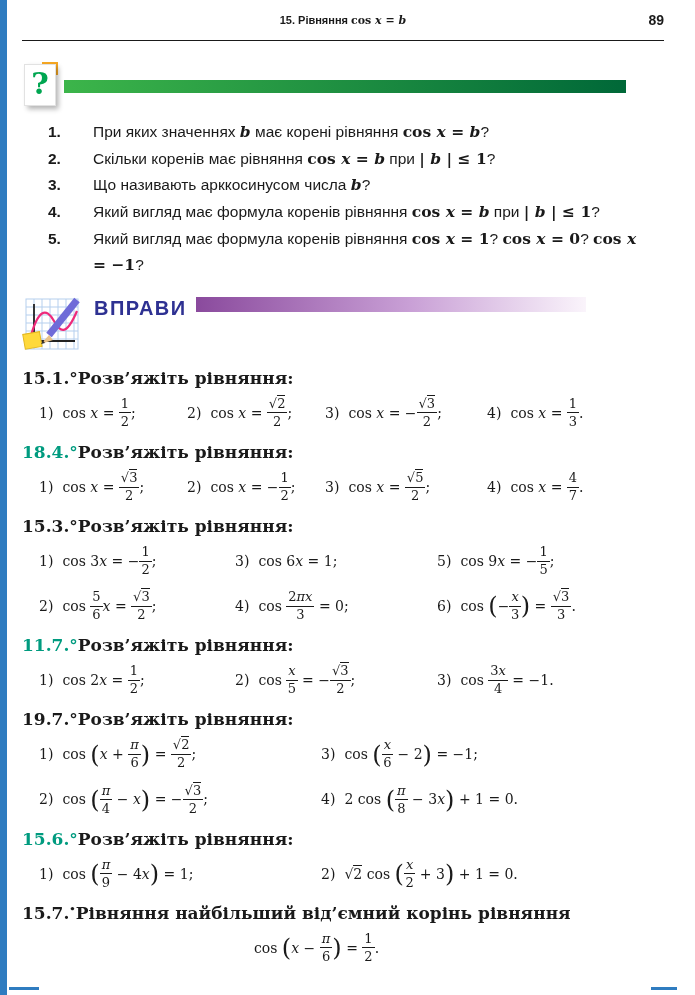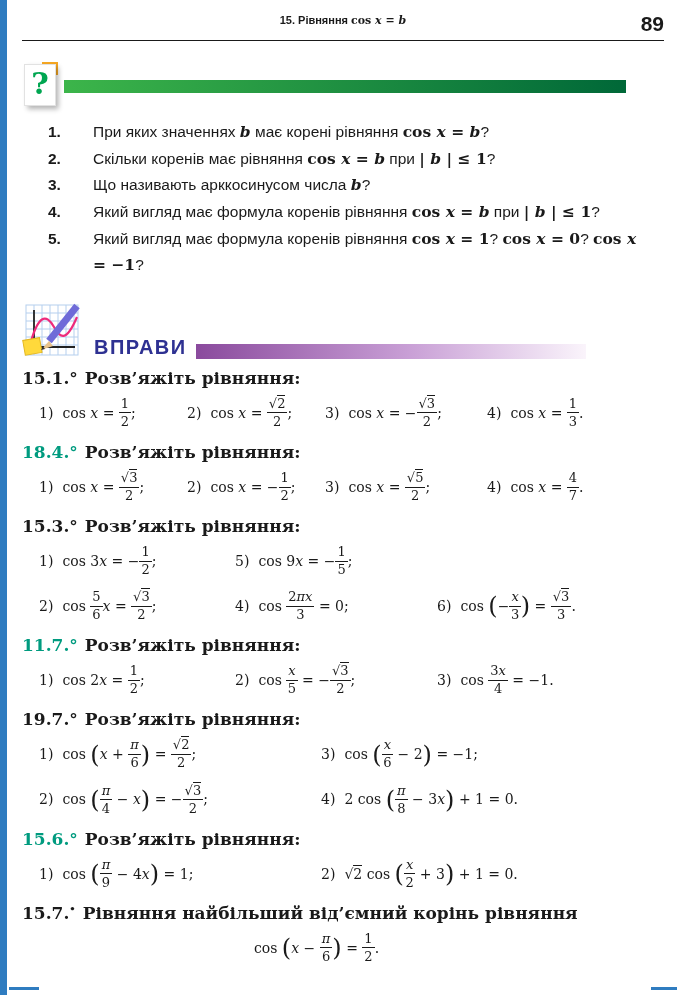--- a/index.html
+++ b/index.html
@@ -11,21 +11,21 @@
   .mark{position:absolute;height:3px;background:var(--strip_blue);}
   .mark-l{left:9px;bottom:5px;width:30px;}
   .mark-r{right:18px;bottom:5px;width:26px;}
   .page{position:absolute;left:7px;top:0;width:642px;padding:12px 0 0 15px;}
 
   
   .hdr{position:relative;height:24px;}
   .hdr-title{position:absolute;left:0;right:0;text-align:center;top:2px;
     font-family:"Liberation Sans",sans-serif;font-weight:bold;font-size:11px;}
   .hdr-title .m{font-family:"DejaVu Serif",serif;}
-  .hdr-num{position:absolute;right:0;top:0;font-family:"Liberation Sans",sans-serif;font-weight:bold;font-size:21px;text-align:right;}
+  .hdr-num{position:absolute;right:0;top:0;font-family:"Liberation Sans",sans-serif;font-weight:bold;font-size:14px;text-align:right;}
   .rule{border-bottom:1.6px solid #1a1a1a;margin-top:4px;}
 
   
   .qa{margin-top:20px;}
   .qa-head{display:flex;align-items:center;height:48px;}
   .q-icon{position:relative;width:40px;height:48px;flex:0 0 auto;}
   .q-orange{position:absolute;left:20px;top:1px;width:16px;height:13px;background:#f7a823;}
   .q-card{position:absolute;left:2px;top:3px;width:30px;height:40px;background:#fff;
     border:1px solid #e2e2e2;box-shadow:2.5px 3px 5px rgba(0,0,0,.3);
     color:var(--q_green);font-family:"DejaVu Serif",serif;font-weight:bold;
@@ -34,34 +34,34 @@
     background:linear-gradient(90deg,var(--bar_green_from),var(--bar_green_to));}
 
   .q-list{margin:10px 22px 0 26px;font-family:"Liberation Sans",sans-serif;
     font-size:15.5px;line-height:1.72;}
   .q-item{display:flex;}
   .q-n{font-weight:bold;flex:0 0 22px;}
   .q-t{flex:1;margin-left:23px;}
   .q-t .m,.q-t .v{font-weight:bold;}
 
   
-  .exh{display:flex;align-items:flex-end;margin-top:18px;height:62px;}
+  .exh{display:flex;align-items:flex-start;margin-top:18px;height:62px;}
   .ex-icon{flex:0 0 auto;width:60px;height:56px;}
   .ex-label{margin-left:12px;font-family:"Liberation Sans",sans-serif;font-weight:bold;
     font-size:20px;letter-spacing:1.5px;color:var(--label_blue);}
   .ex-bar{flex:1;height:15px;margin-left:9px;margin-right:78px;
     background:linear-gradient(90deg,var(--bar_purple_from),var(--bar_purple_mid) 55%,var(--bar_purple_to));}
 
   
   .ex{margin-top:9px;}
   .ex-head{font-size:17px;font-weight:bold;}
   .ex-num{font-weight:bold;}
   .ex-num.teal{color:var(--num_teal);}
   .ex-num sup{font-size:10px;line-height:0;}
-  .ex-title{margin-left:7px;}
+  .ex-title{}
   .row{display:grid;margin:9px 0 13px 17px;align-items:center;font-size:14px;}
   .cols4{grid-template-columns:148px 138px 162px auto;}
   .cols3{grid-template-columns:196px 202px auto;}
   .cols2{grid-template-columns:282px auto;}
   .center1{display:block;text-align:center;margin-right:70px;}
   .item{white-space:nowrap;}
   .item-n{margin-right:9px;}
   .m,.v{font-family:"DejaVu Serif",serif;}
   .v{font-style:italic;}
 
@@ -155,20 +155,21 @@
           <span class="item"><span class="item-n">1)</span><span class="expr">cos <span class="v">x</span> = <span class="frac"><span class="fnum"><span class="sqrt">√<span class="rad">3</span></span></span><span class="fden">2</span></span>;</span></span>
           <span class="item"><span class="item-n">2)</span><span class="expr">cos <span class="v">x</span> = −<span class="frac"><span class="fnum">1</span><span class="fden">2</span></span>;</span></span>
           <span class="item"><span class="item-n">3)</span><span class="expr">cos <span class="v">x</span> = <span class="frac"><span class="fnum"><span class="sqrt">√<span class="rad">5</span></span></span><span class="fden">2</span></span>;</span></span>
           <span class="item"><span class="item-n">4)</span><span class="expr">cos <span class="v">x</span> = <span class="frac"><span class="fnum">4</span><span class="fden">7</span></span>.</span></span>
         </div>
       </section>
       <section class="ex">
         <div class="ex-head"><span class="ex-num">15.3.°</span><span class="ex-title">Розв’яжіть рівняння:</span></div>
         <div class="row cols3">
           <span class="item"><span class="item-n">1)</span><span class="expr">cos 3<span class="v">x</span> = −<span class="frac"><span class="fnum">1</span><span class="fden">2</span></span>;</span></span>
+          <span class="item"><span class="item-n">3)</span><span class="expr">cos 6<span class="v">x</span> = 1;</span></span>
           <span class="item"><span class="item-n">5)</span><span class="expr">cos 9<span class="v">x</span> = −<span class="frac"><span class="fnum">1</span><span class="fden">5</span></span>;</span></span>
         </div>
         <div class="row cols3">
           <span class="item"><span class="item-n">2)</span><span class="expr">cos <span class="frac"><span class="fnum">5</span><span class="fden">6</span></span><span class="v">x</span> = <span class="frac"><span class="fnum"><span class="sqrt">√<span class="rad">3</span></span></span><span class="fden">2</span></span>;</span></span>
           <span class="item"><span class="item-n">4)</span><span class="expr">cos <span class="frac"><span class="fnum">2<span class="v">πx</span></span><span class="fden">3</span></span> = 0;</span></span>
           <span class="item"><span class="item-n">6)</span><span class="expr">cos <span class="bp">(</span>−<span class="frac"><span class="fnum"><span class="v">x</span></span><span class="fden">3</span></span><span class="bp">)</span> = <span class="frac"><span class="fnum"><span class="sqrt">√<span class="rad">3</span></span></span><span class="fden">3</span></span>.</span></span>
         </div>
       </section>
       <section class="ex">
         <div class="ex-head"><span class="ex-num teal">11.7.°</span><span class="ex-title">Розв’яжіть рівняння:</span></div>

